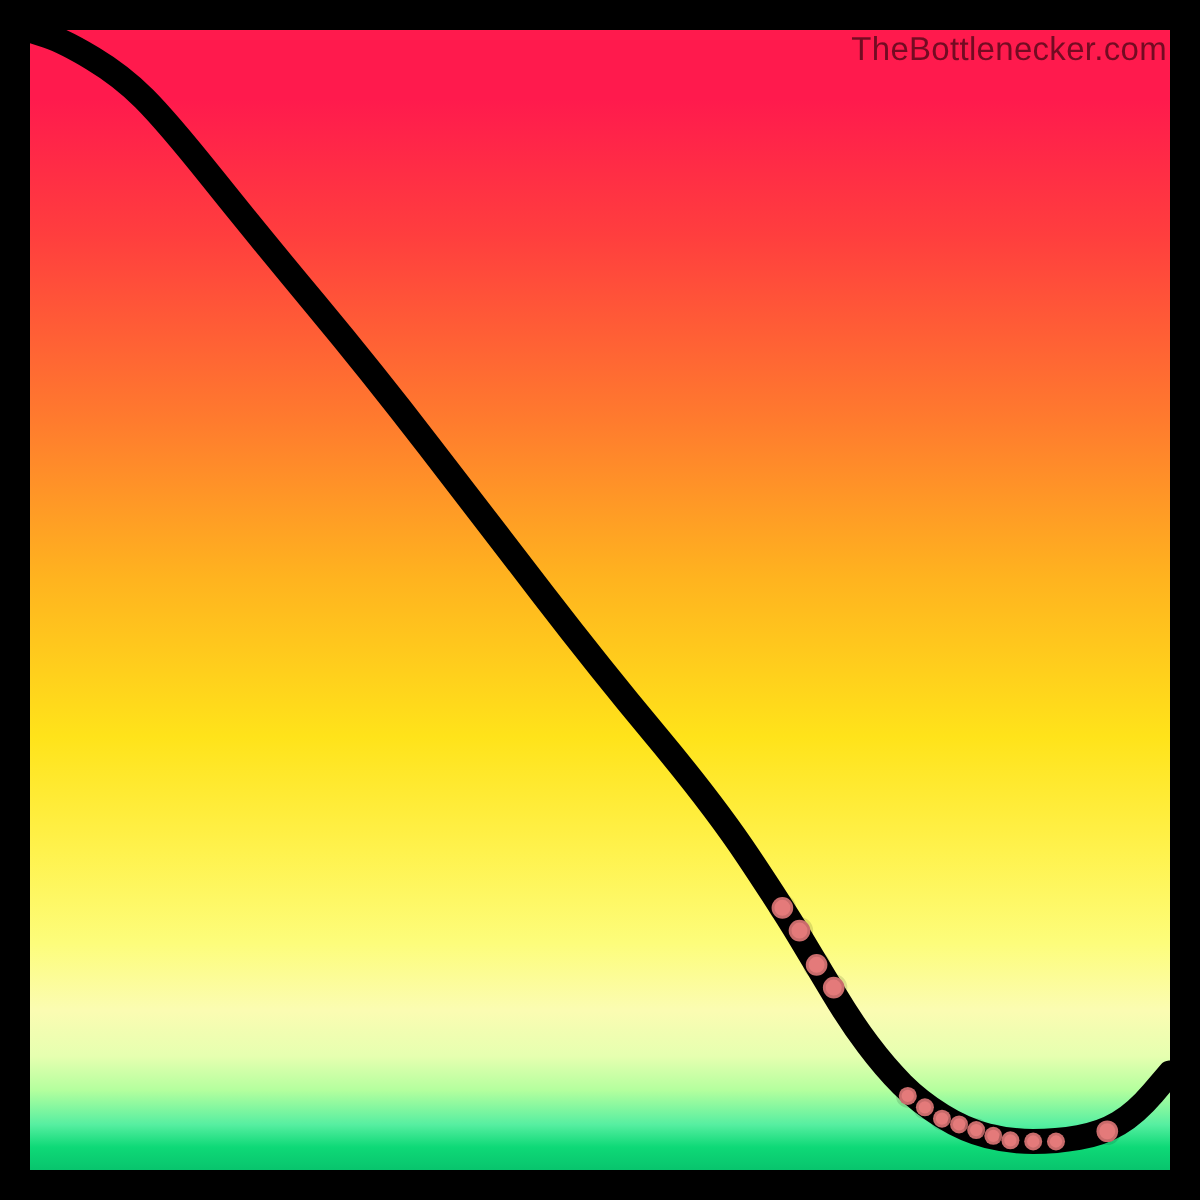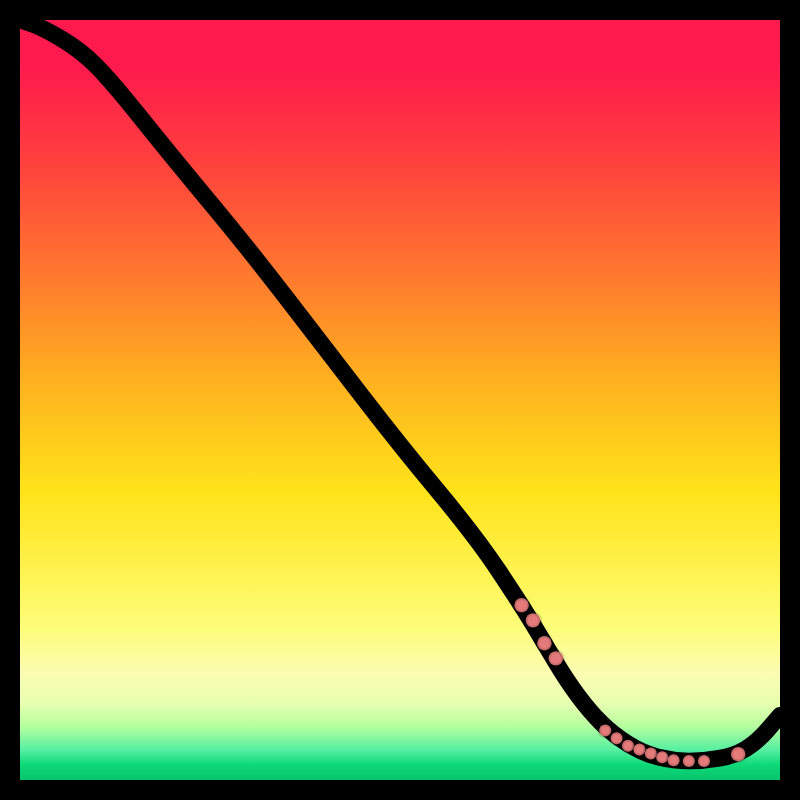--- a/index.html
+++ b/index.html
@@ -73,20 +73,21 @@
     stroke: rgba(0,0,0,0.12);
     stroke-width: 0.5;
   }
 </style>
 </head>
 <body>
 
 <div class="frame">
   <div class="plot-area">
     <div class="gradient-bg"></div>
+    <div class="watermark">TheBottlenecker.com</div>
     <svg class="curve" viewBox="0 0 100 100" preserveAspectRatio="none">
       <path id="main-curve" class="curve-path" d="M 0.00 0.00 Q 0.00 0.00 1.50 0.50 Q 3.00 1.00 5.50 2.50 Q 8.00 4.00 10.00 6.00 Q 12.00 8.00 16.00 13.00 Q 20.00 18.00 25.00 24.00 Q 30.00 30.00 35.00 36.50 Q 40.00 43.00 45.00 49.50 Q 50.00 56.00 55.00 62.00 Q 60.00 68.00 63.00 72.50 Q 66.00 77.00 67.50 79.50 Q 69.00 82.00 70.50 84.50 Q 72.00 87.00 73.50 89.00 Q 75.00 91.00 76.50 92.50 Q 78.00 94.00 80.00 95.25 Q 82.00 96.50 84.00 97.00 Q 86.00 97.50 88.00 97.50 Q 90.00 97.50 92.00 97.15 Q 94.00 96.80 95.50 95.90 Q 97.00 95.00 98.50 93.25 T 100.00 91.50"></path>
       <g id="markers-group">
           <circle cx="66.00" cy="77.00" r="0.95" class="marker"></circle>
           <circle cx="67.50" cy="79.00" r="0.95" class="marker"></circle>
           <circle cx="69.00" cy="82.00" r="0.95" class="marker"></circle>
           <circle cx="70.50" cy="84.00" r="0.95" class="marker"></circle>
           <circle cx="77.00" cy="93.50" r="0.79" class="marker"></circle>
           <circle cx="78.50" cy="94.50" r="0.79" class="marker"></circle>
           <circle cx="80.00" cy="95.50" r="0.79" class="marker"></circle>

